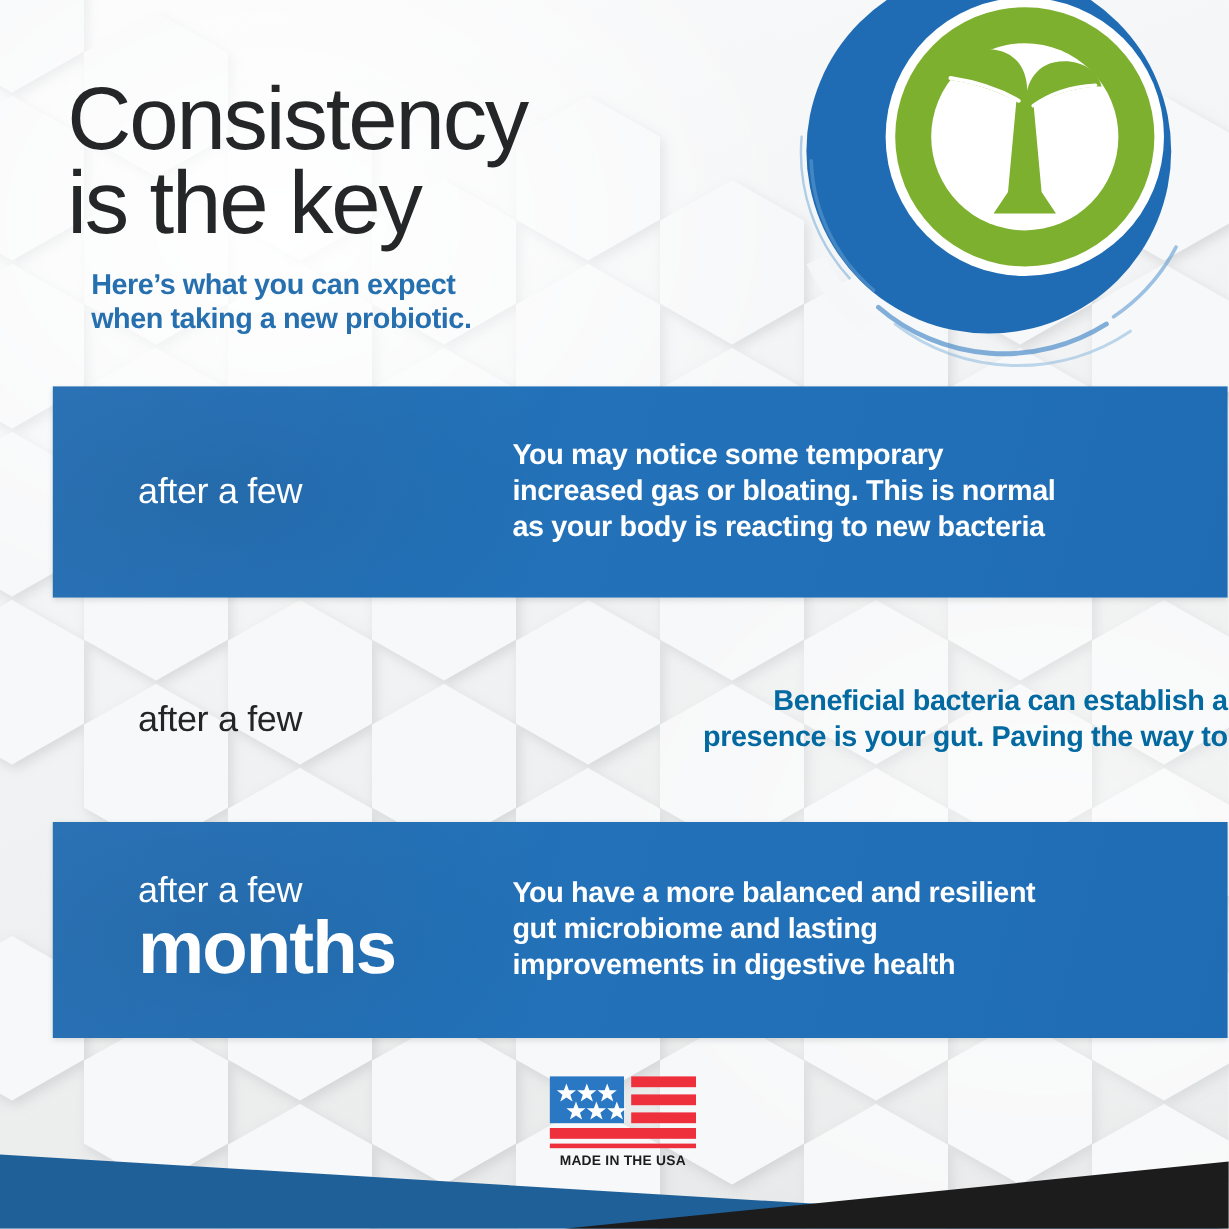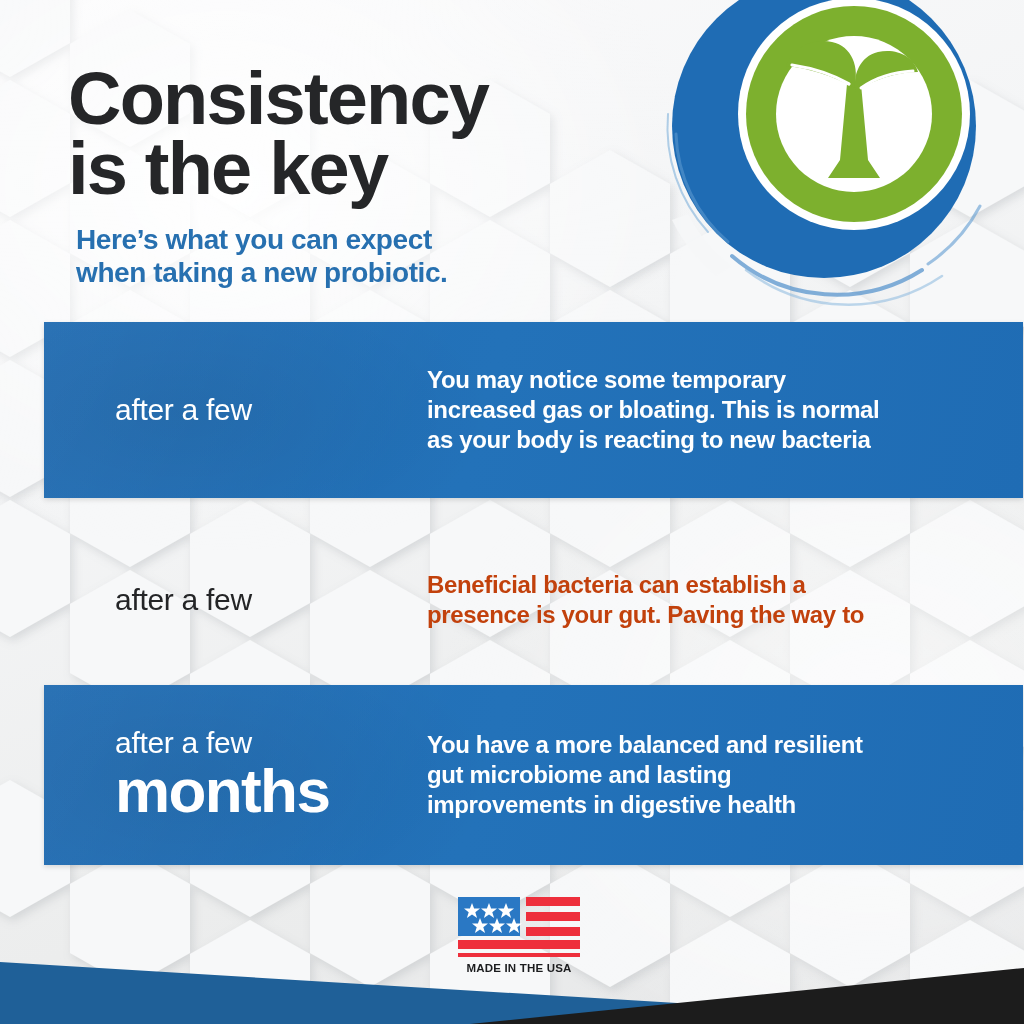--- a/index.html
+++ b/index.html
@@ -33,37 +33,37 @@
     inset: 0;
     background:
       radial-gradient(ellipse 70% 55% at 22% 18%, rgba(255,255,255,0.95) 0%, rgba(255,255,255,0) 65%),
       radial-gradient(ellipse 60% 50% at 85% 70%, rgba(255,255,255,0.55) 0%, rgba(255,255,255,0) 70%);
     pointer-events: none;
   }
 
   
   .headline {
     position: absolute;
-    left: 68px;
+    left: 56px;
     top: 64px;
     width: 620px;
     color: #252628;
     font-size: 74px;
-    font-weight: bold;
+    font-weight: normal;
     line-height: 0.95;
     letter-spacing: -1.8px;
   }
   .headline .l2 { display: block; }
   .subtitle {
     position: absolute;
     left: 76px;
     top: 224px;
     width: 520px;
     color: #2770b0;
-    font-size: 28px;
+    font-size: 24px;
     font-weight: bold;
     line-height: 1.17;
     letter-spacing: -0.4px;
   }
   .subtitle .l2 { display: block; }
 
   
   .logo-wrap {
     position: absolute;
     left: 628px;
@@ -129,21 +129,21 @@
     letter-spacing: -0.35px;
     flex: 1;
   }
   .row-body span { display: block; }
 
   .row.blue .label-small,
   .row.blue .label-big,
   .row.blue .row-body { color: #ffffff; }
   .row.plain .label-small,
   .row.plain .label-big { color: #242527; }
-  .row.plain .row-body { color: #c2410c; }
+  .row.plain .row-body { color: #0369a1; text-align: right; }
 
   #row-days   { top: 322px; height: 176px; }
   #row-weeks  { top: 530px; height: 140px; }
   #row-months { top: 685px; height: 180px; }
 
   
   .usa-badge {
     position: absolute;
     left: 458px;
     top: 895px;

